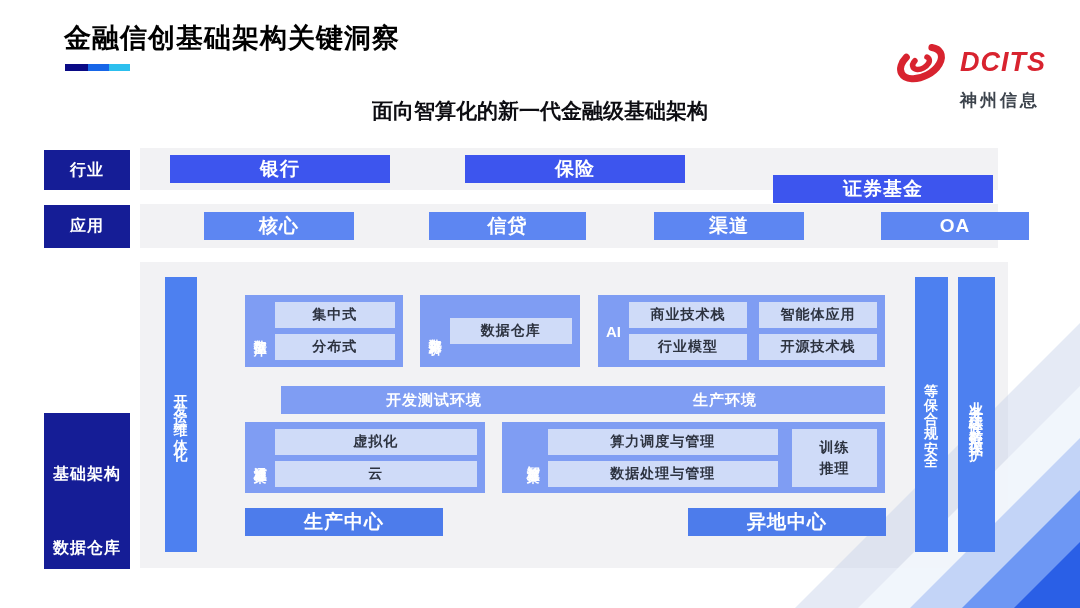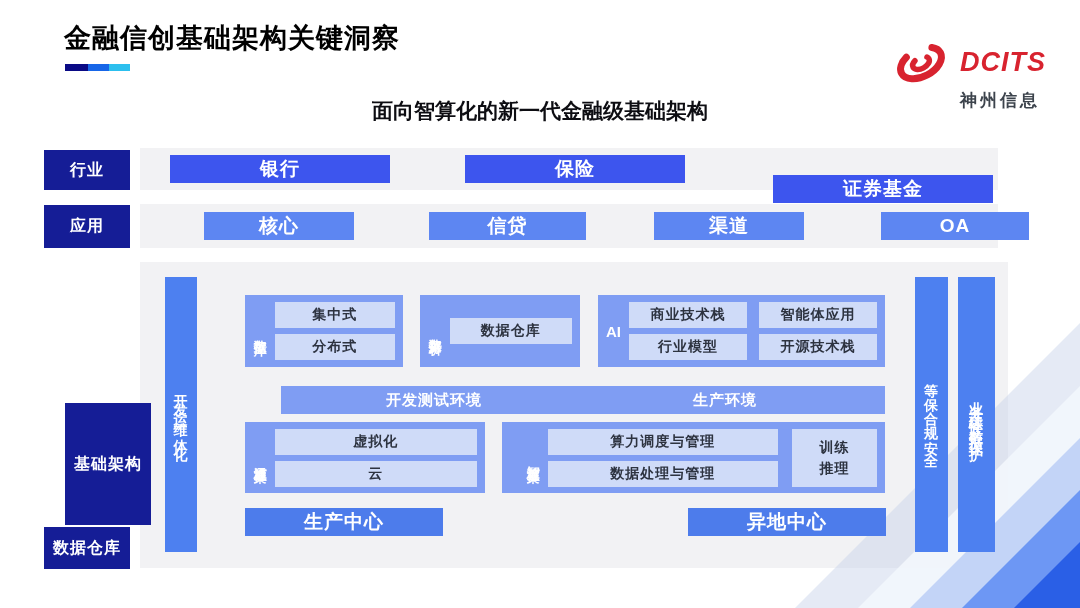--- a/index.html
+++ b/index.html
@@ -88,21 +88,21 @@
   <div class="abs deco">
     <div class="abs" style="inset:0;background:rgba(197,208,232,0.45);clip-path:polygon(795px 608px,1080px 323px,1080px 608px);"></div>
     <div class="abs" style="inset:0;background:rgba(242,246,252,0.92);clip-path:polygon(858px 608px,1080px 386px,1080px 608px);"></div>
     <div class="abs" style="inset:0;background:#c3d4f7;clip-path:polygon(910px 608px,1080px 438px,1080px 608px);"></div>
     <div class="abs" style="inset:0;background:#6d97f4;clip-path:polygon(962px 608px,1080px 490px,1080px 608px);"></div>
     <div class="abs" style="inset:0;background:#2a5fe6;clip-path:polygon(1014px 608px,1080px 542px,1080px 608px);"></div>
   </div>
 
   <div class="abs rail" style="top:150px;height:40px;">行业</div>
   <div class="abs rail" style="top:205px;height:43px;">应用</div>
-  <div class="abs rail" style="top:403px;height:122px;margin-left:21px;">基础架构</div>
+  <div class="abs rail" style="top:413px;height:122px;">基础架构</div>
   <div class="abs rail" style="top:527px;height:42px;">数据仓库</div>
 
   <div class="abs btn btn-row1" style="left:170px;width:220px;">银行</div>
   <div class="abs btn btn-row1" style="left:465px;width:220px;">保险</div>
   <div class="abs btn btn-row1" style="left:773px;width:220px;margin-top:20px;">证券基金</div>
 
   <div class="abs btn btn-row2" style="left:168px;width:150px;">核心</div>
   <div class="abs btn btn-row2" style="left:393px;width:157px;">信贷</div>
   <div class="abs btn btn-row2" style="left:618px;width:150px;">渠道</div>
   <div class="abs btn btn-row2" style="left:845px;width:148px;">OA</div>

